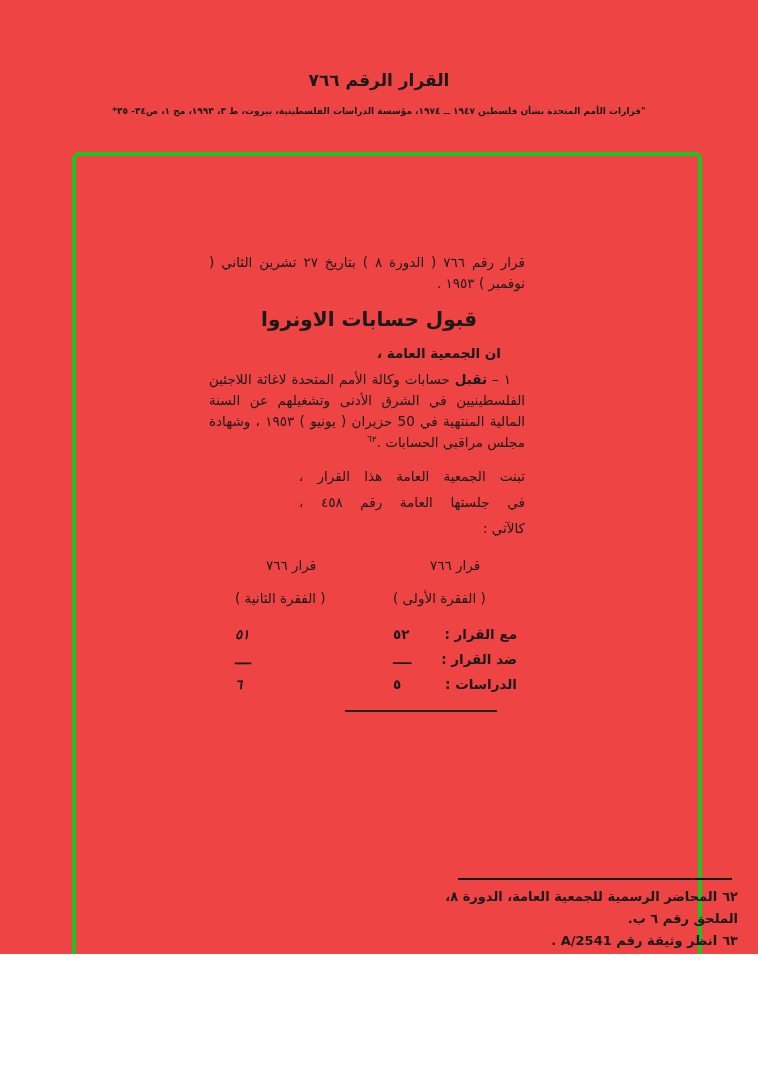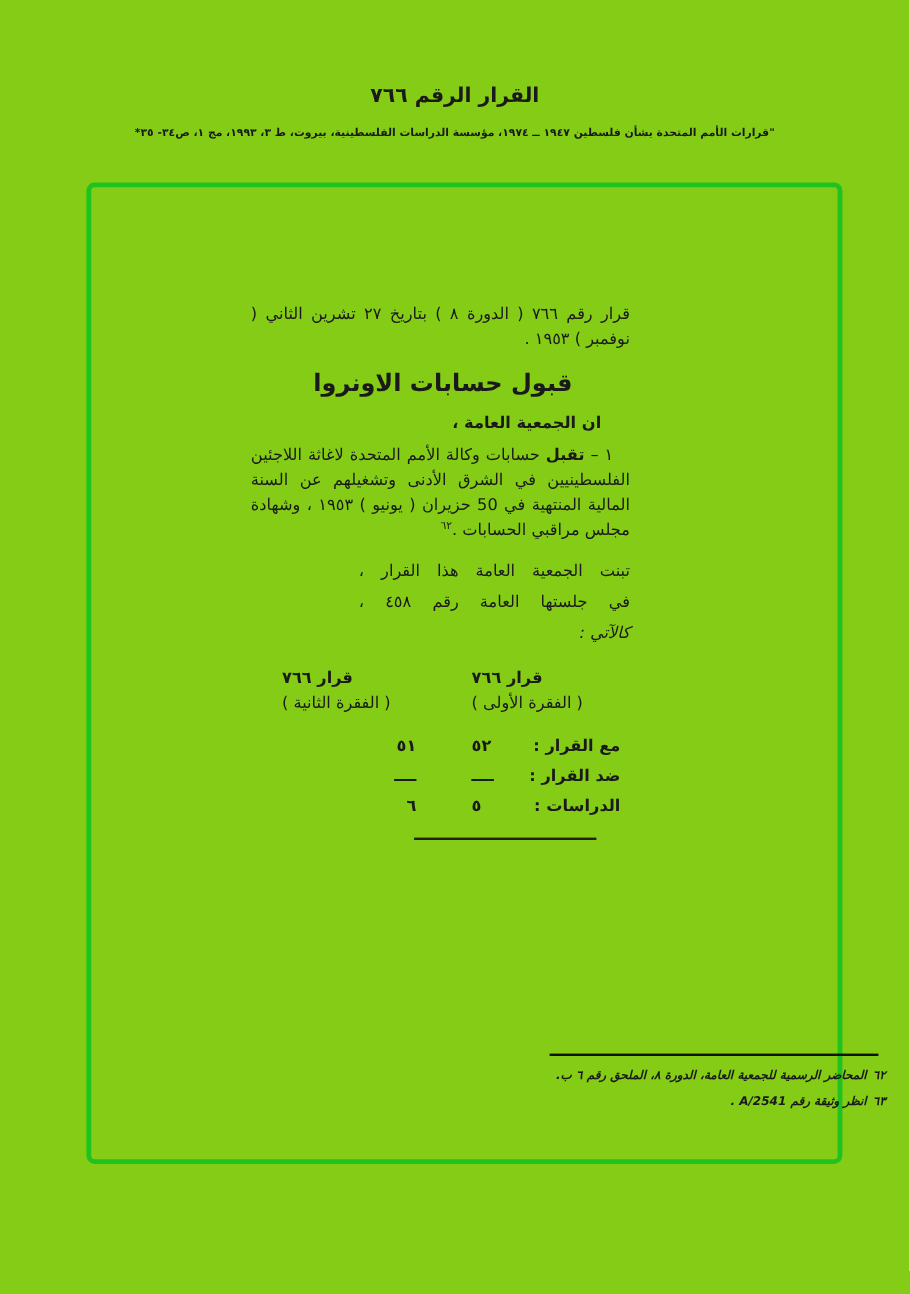--- a/index.html
+++ b/index.html
@@ -1,20 +1,20 @@
 <!DOCTYPE html>
 <html style="--green: #1fc31f;"><head>
 <meta charset="utf-8">
 <title>Document</title>
 <style>
   :root { --green:#1fc31f; --ink:#1a1a1a; }
   * { box-sizing: border-box; }
   html, body { margin:0; padding:0; background:#ffffff; }
   .page {
-    position:relative; width:758px; height:1078px; background:#84cc16;
+    position:relative; width:758px; height:954px; background:#ef4444;
     font-family:"DejaVu Sans", sans-serif; color:var(--ink); overflow:hidden;
   }
   .doc-title {
     position:absolute; top:70px; left:0; width:100%; text-align:center;
     font-size:17px; font-weight:bold; direction:rtl; margin:0;
   }
   .citation {
     position:absolute; top:106px; left:0; width:100%; text-align:center;
     font-size:9px; font-weight:bold; direction:rtl; letter-spacing:0.2px;
   }
@@ -27,34 +27,34 @@
     direction:rtl; text-align:right; font-size:13.5px; line-height:21px;
   }
   .para { margin:0 0 3px 0; }
   .intro { text-align:justify; text-align-last:right; margin-bottom:15px; }
   .res-heading { font-size:20px; font-weight:bold; margin:0 48px 13px 0;text-align:right; }
   .preamble { font-weight:bold; margin:0 24px 5px 0; }
   .clause { text-align:justify; text-align-last:right; text-indent:14px; margin-bottom:3px; }
   sup { font-size:9px; line-height:0; vertical-align:super; }
   .adopt1 { margin-top:13px; width:226px; text-align:justify; text-align-last:justify; margin-bottom:5px;margin-left:36px; }
   .adopt2 { width:226px; text-align:justify; text-align-last:justify; margin-bottom:5px; }
-  .adopt3 { margin-bottom:12px;font-style:italic; }
+  .adopt3 { margin-bottom:12px; }
   .vote-table {
     margin:16px 8px 0 0; display:grid; grid-template-columns:124px 112px;
     column-gap:46px; direction:rtl;
   }
-  .vt-title { text-align:left; margin-bottom:0;font-weight:bold; }
+  .vt-title { text-align:center; margin-bottom:12px; }
   .vt-sub { text-align:left; margin-bottom:2px; }
   .vt-spacer { grid-column:1 / -1; height:13px; }
   .vt-c1 { display:flex; justify-content:space-between; font-weight:bold; margin-bottom:4px; }
-  .vt-c2 { text-align:right; font-weight:bold; margin-bottom:4px; }
+  .vt-c2 { text-align:left; font-weight:bold; margin-bottom:4px;font-style:italic; }
   .mid-rule { margin:11px 28px 0 0; width:152px; height:0; border-top:2px solid #222; }
   .footnotes {
     position:absolute; top:722px; right:-40px; width:302px;
-    direction:rtl; text-align:right; font-size:10px; font-weight:bold; line-height:22px;font-style:italic;
+    direction:rtl; text-align:right; font-size:13px; font-weight:bold; line-height:22px;
   }
   .foot-rule { width:274px; border-top:2.5px solid #111; margin:0 6px 6px 0; }
   .fn-num { margin-left:5px; }
 </style>
 </head>
 <body>
 
 <div class="page">
 
   <h1 class="doc-title">القرار الرقم ٧٦٦</h1>

